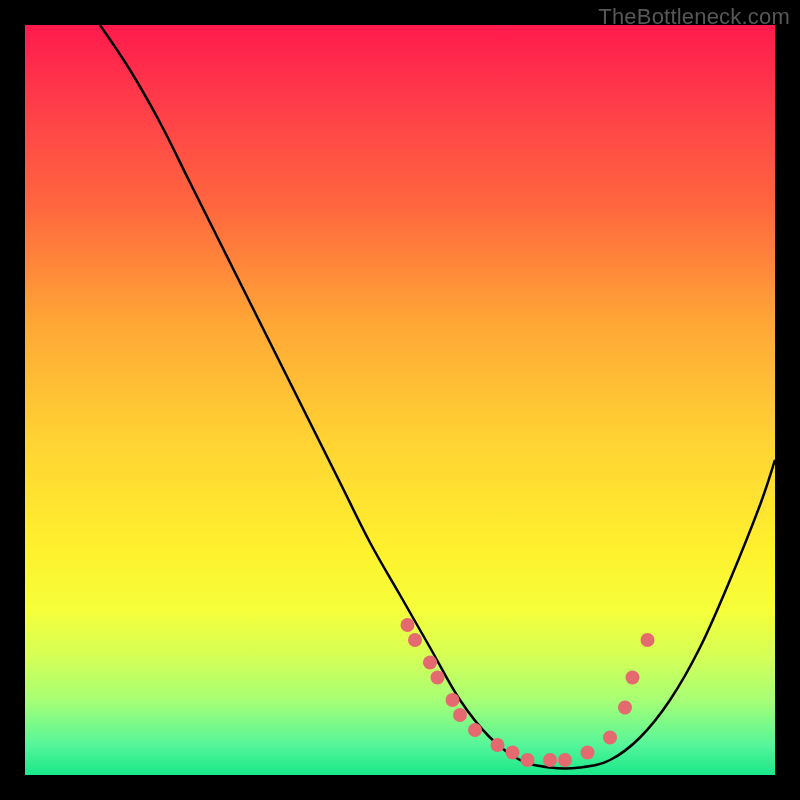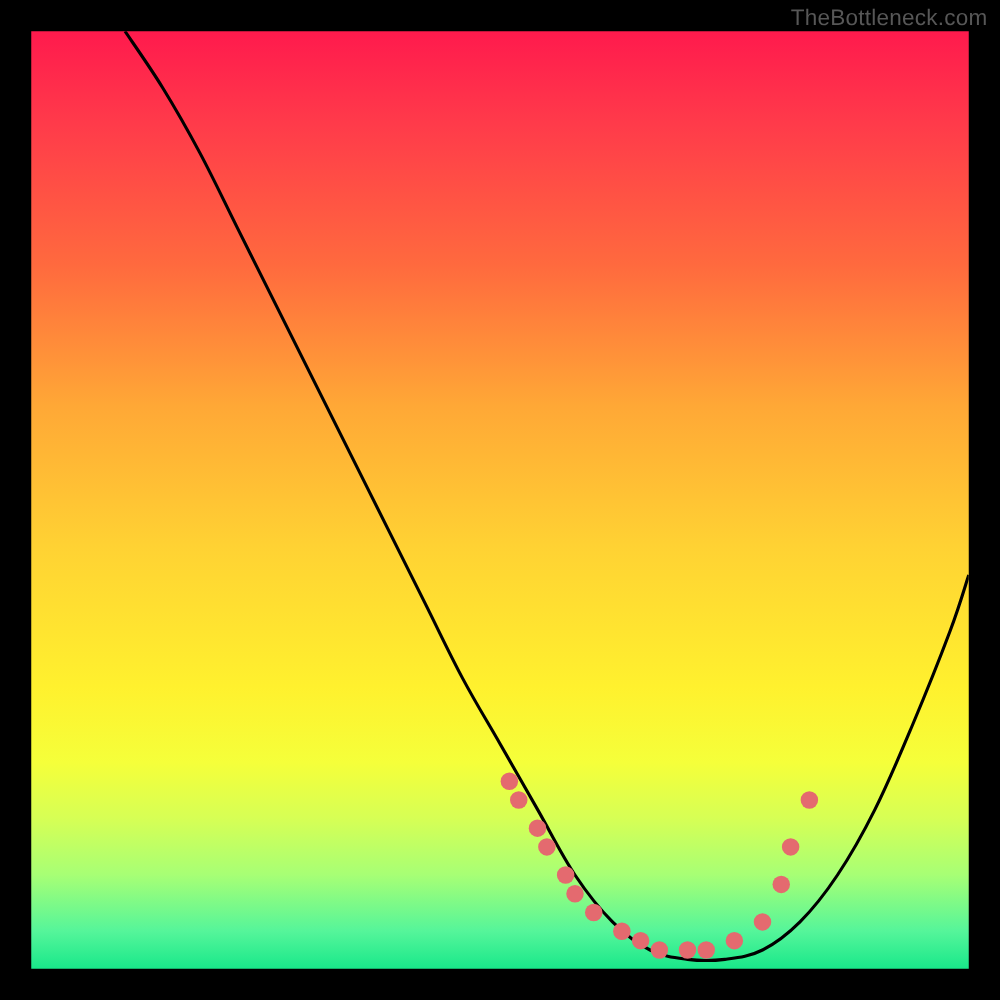--- a/index.html
+++ b/index.html
@@ -45,21 +45,21 @@
     left: 0;
     top: 0;
     width: 750px;
     height: 750px;
   }
   .watermark {
     position: absolute;
     top: 4px;
     right: 10px;
     color: #575757;
-    font-size: 18px;
+    font-size: 22px;
     font-weight: 500;
     letter-spacing: 0.2px;
   }
 </style>
 </head>
 <body>
 
 <div class="frame">
   <div class="gradient"></div>
   <svg class="plot" viewBox="0 0 750 750">

